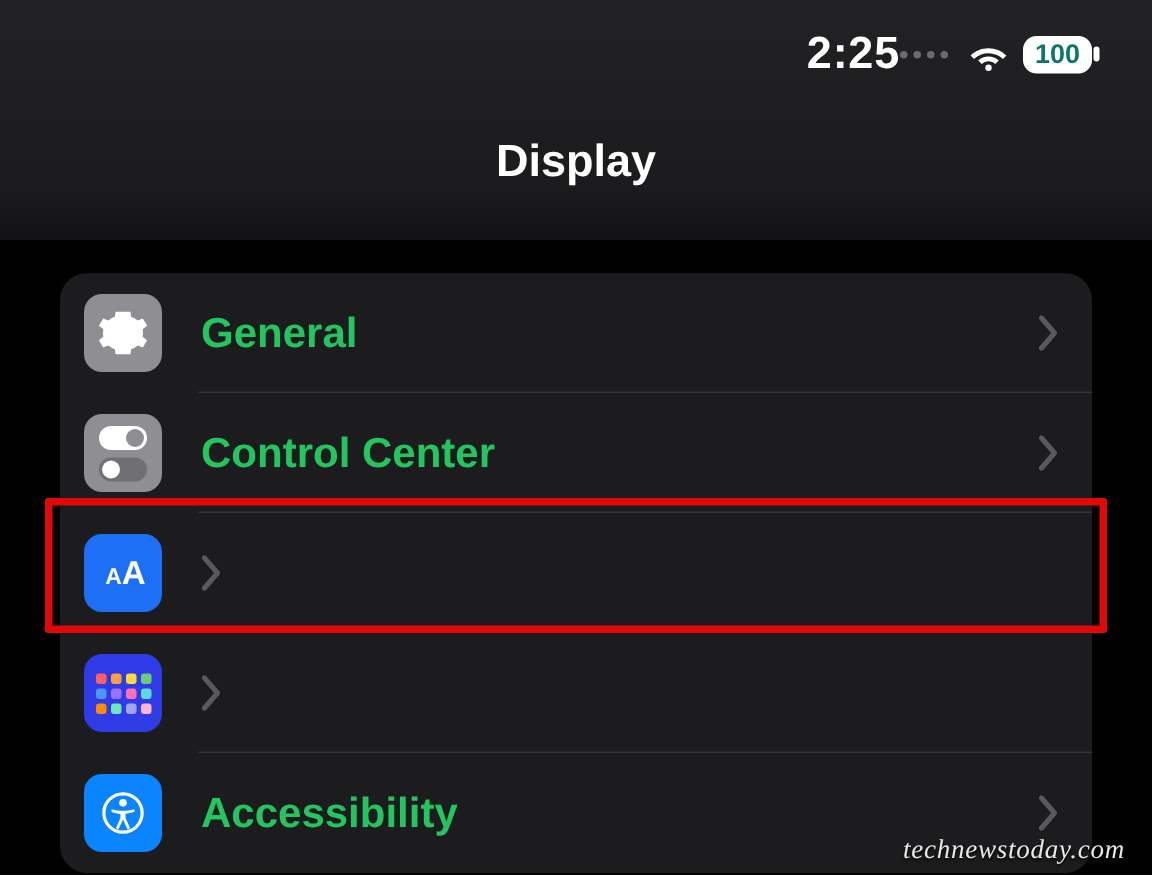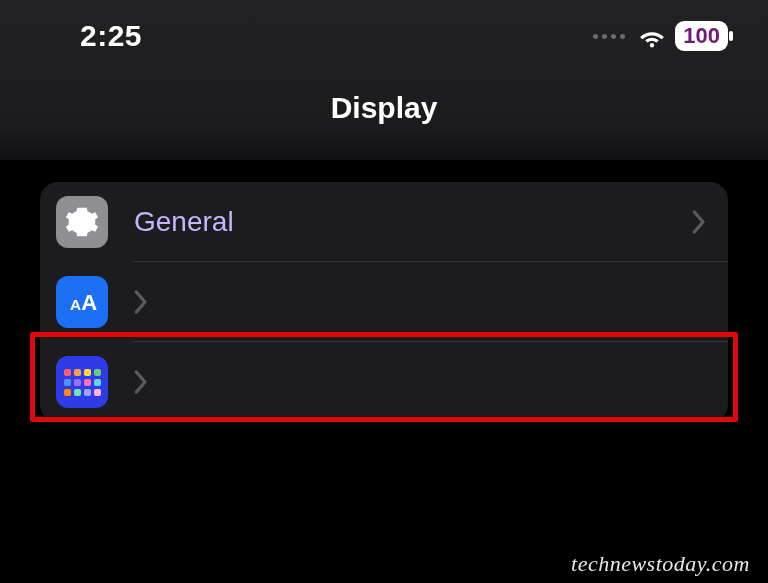--- a/index.html
+++ b/index.html
@@ -14,24 +14,23 @@
   .header {
     background: linear-gradient(#222224, #1b1b1d 80%, #111113);
     height: 160px;
     padding: 0 20px;
     display: flex;
     flex-direction: column;
   }
   .status-bar {
     display: flex;
     align-items: center;
-    justify-content: space-between;
+    justify-content: flex-end;
     height: 60px;
     padding: 12px 20px 0 60px;
-    gap: 20px;
   }
   .status-left {
     font-size: 30px;
     font-weight: 600;
     letter-spacing: 0.5px;
   }
   .status-right {
     display: flex;
     align-items: center;
     gap: 10px;
@@ -41,23 +40,23 @@
     gap: 4px;
     margin-right: 4px;
   }
   .dots span {
     width: 5px; height: 5px; border-radius: 50%;
     background: #6b6b6f;
   }
   .wifi svg { width: 26px; height: 26px; display: block; }
   .battery-pill {
     background: #fff;
-    color: #701a75;
+    color: #0f766e;
     font-weight: 700;
-    font-size: 22px;
+    font-size: 18px;
     border-radius: 9px;
     padding: 2px 8px 2px 8px;
     min-width: 46px;
     text-align: center;
     position: relative;
   }
   .battery-pill::after{
     content:"";
     position:absolute;
     right:-5px;
@@ -106,22 +105,22 @@
     width: 52px; height: 52px;
     border-radius: 12px;
     display: flex;
     align-items: center;
     justify-content: center;
     flex-shrink: 0;
     margin-right: 26px;
   }
   .row .label {
     font-size: 28px;
-    font-weight: 400;
-    color: #c4b5fd;
+    font-weight: 700;
+    color: #22c55e;
     flex: 1;
   }
   .row .chev {
     color: #5a5a5e;
   }
   .row .chev svg { width: 14px; height: 24px; display:block; }
 
   
   .ic-general { background: #8e8e93; }
   .ic-control { background: #8e8e93; }
@@ -136,21 +135,21 @@
     pointer-events: none;
     border-radius: 2px;
   }
 
   .watermark {
     position: absolute;
     right: 18px;
     bottom: 6px;
     font-family: Georgia, "Times New Roman", serif;
     font-style: italic;
-    font-size: 22px;
+    font-size: 18px;
     color: #e8e8e8;
     letter-spacing: 0.5px;
     text-shadow: 0 1px 2px #000;
   }
 
   
   .icon svg { width: 34px; height: 34px; display:block; }
 
   
   .home-grid {
@@ -211,20 +210,34 @@
           </svg>
       </div>
       <div class="label">General</div>
       <div class="chev">
         <svg viewBox="0 0 10 18">
             <path fill="none" stroke="#5a5a5e" stroke-width="2.5" stroke-linecap="round" stroke-linejoin="round" d="M1.5 1.5 8 9l-6.5 7.5"></path>
           </svg>
       </div>
     </div>
 
+    <div class="row">
+      <div class="icon ic-control">
+        <div class="cc">
+          <div class="sw on"></div>
+          <div class="sw off"></div>
+        </div>
+      </div>
+      <div class="label">Control Center</div>
+      <div class="chev">
+        <svg viewBox="0 0 10 18">
+            <path fill="none" stroke="#5a5a5e" stroke-width="2.5" stroke-linecap="round" stroke-linejoin="round" d="M1.5 1.5 8 9l-6.5 7.5"></path>
+          </svg>
+      </div>
+    </div>
 
     <div class="row">
       <div class="icon ic-display">
         <svg viewBox="0 0 40 40">
             <text x="6" y="29" font-family="Helvetica,Arial" font-size="18" font-weight="700" fill="#fff">A</text>
             <text x="19" y="29" font-family="Helvetica,Arial" font-size="26" font-weight="700" fill="#fff">A</text>
           </svg>
       </div>
       <div class="chev">
         <svg viewBox="0 0 10 18">
@@ -250,19 +263,34 @@
             <span class="hg12"></span>
         </div>
       </div>
       <div class="chev">
         <svg viewBox="0 0 10 18">
             <path fill="none" stroke="#5a5a5e" stroke-width="2.5" stroke-linecap="round" stroke-linejoin="round" d="M1.5 1.5 8 9l-6.5 7.5"></path>
           </svg>
       </div>
     </div>
 
+    <div class="row">
+      <div class="icon ic-access">
+        <svg viewBox="0 0 40 40">
+            <circle cx="20" cy="20" r="15" fill="none" stroke="#fff" stroke-width="2.5"></circle>
+            <circle cx="20" cy="12" r="3" fill="#fff"></circle>
+            <path d="M11 17c3 1 6 1.3 9 1.3s6-.3 9-1.3v2c-2.6 1-5 1.3-7 1.4V24l3.5 8-2 .8L20 25l-3.5 7.8-2-.8L18 24v-3.3c-2-.1-4.4-.4-7-1.4z" fill="#fff"></path>
+          </svg>
+      </div>
+      <div class="label">Accessibility</div>
+      <div class="chev">
+        <svg viewBox="0 0 10 18">
+            <path fill="none" stroke="#5a5a5e" stroke-width="2.5" stroke-linecap="round" stroke-linejoin="round" d="M1.5 1.5 8 9l-6.5 7.5"></path>
+          </svg>
+      </div>
+    </div>
 
   </div>
 </div>
 
 <div class="highlight" style="left:30px;top:332px;width:708px;height:90px;"></div>
 
 <div class="watermark">technewstoday.com</div>
 
 </body></html>

